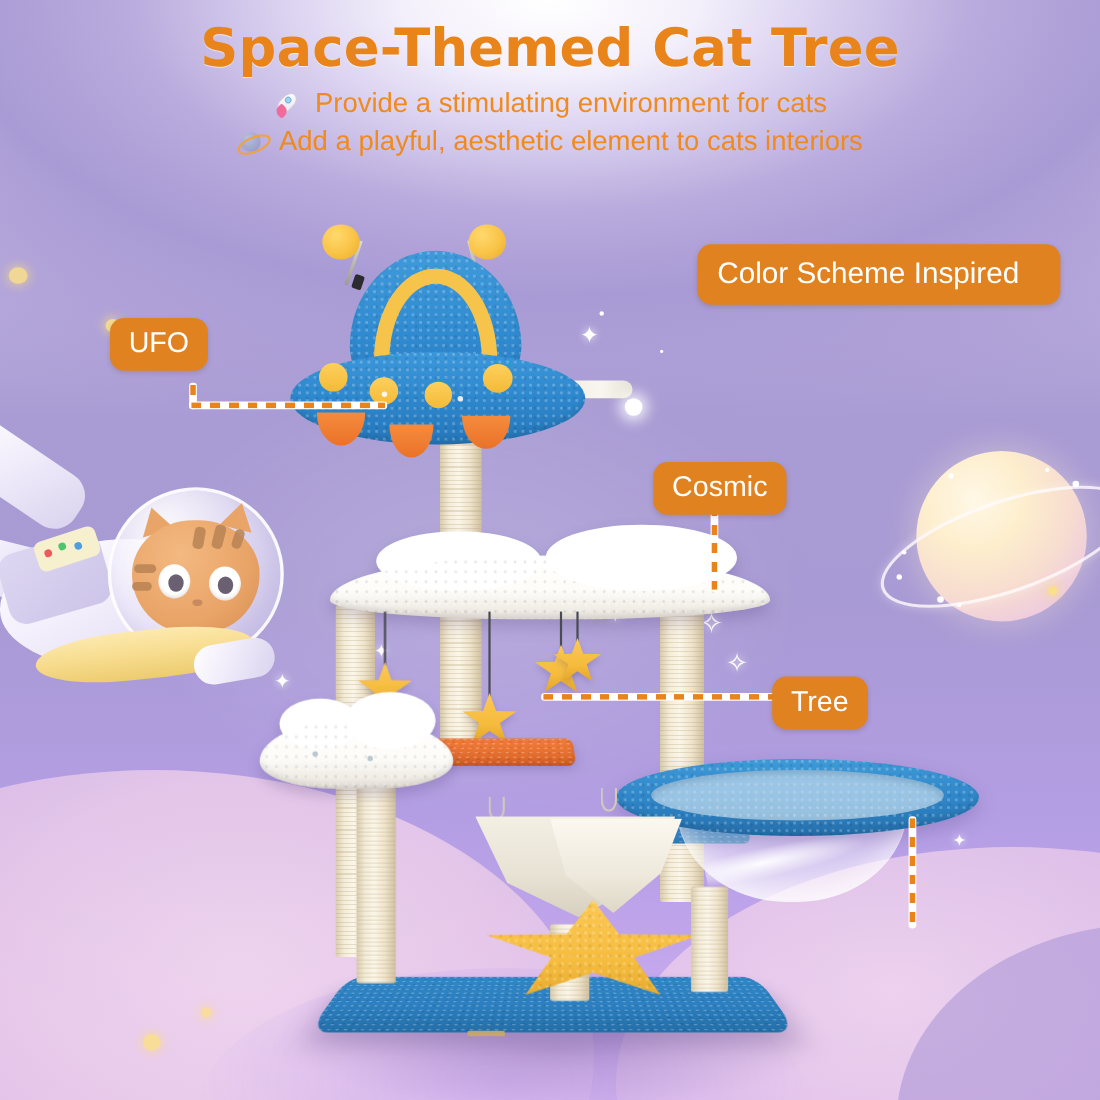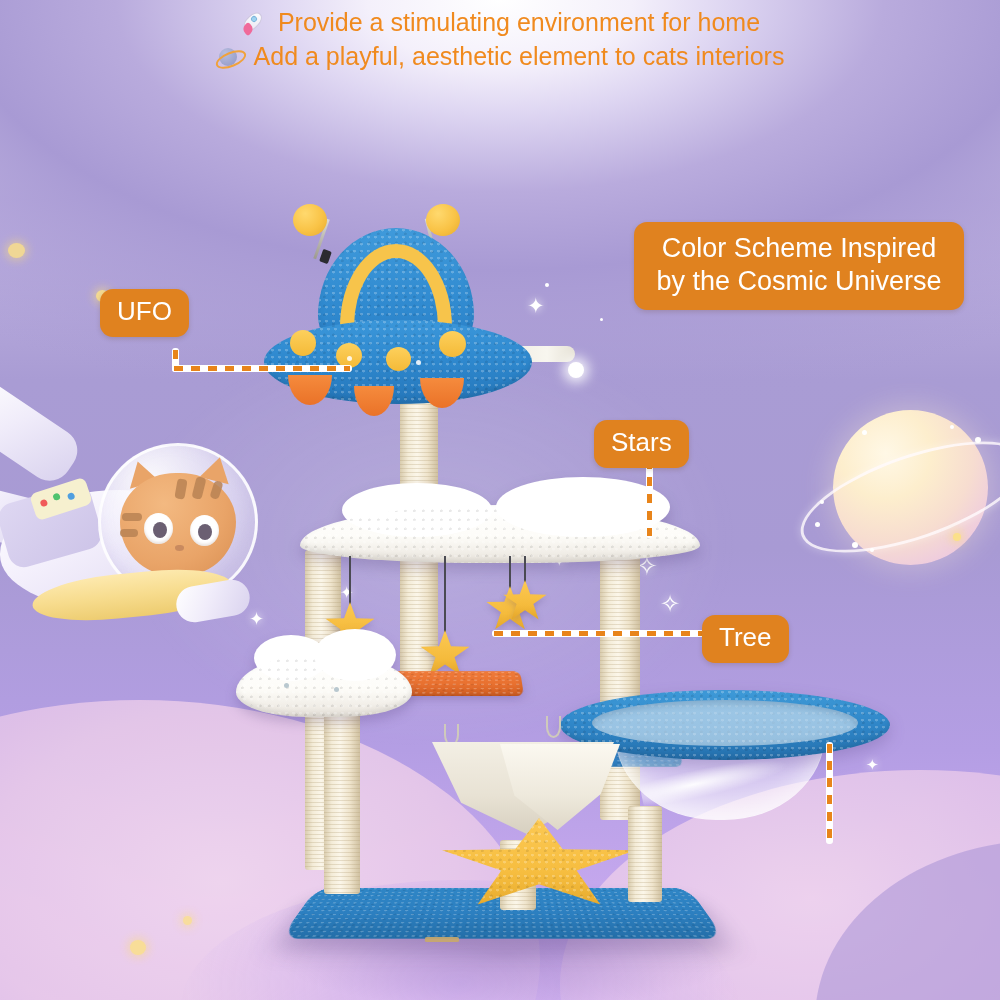--- a/index.html
+++ b/index.html
@@ -114,21 +114,21 @@
     position:absolute;
     background:#e0821f;
     color:#fff;
     border-radius:13px;
     padding:7px 17px 9px;
     font-size:26px;
     line-height:1.22;
     white-space:nowrap;
     box-shadow:0 2px 5px rgba(90,50,10,.18);
   }
-  .callout.multi{ white-space:normal; text-align:center; font-size:27px; padding:10px 18px 12px; }
+  .callout.multi{ white-space:normal; text-align:left; font-size:27px; padding:10px 18px 12px; }
 
   
   .conn{ position:absolute; }
   .conn.h{
     height:7px;
     background:#ffffff;
     border-radius:3px;
   }
   .conn.h:before{
     content:""; position:absolute; inset:1px 2px;
@@ -424,26 +424,27 @@
   <div class="sparkle" style="left:527px;top:295px;font-size:21px;">✦</div>
   <div class="sparkle" style="left:636px;top:553px;font-size:26px;">✧</div>
   <div class="sparkle" style="left:553px;top:553px;font-size:15px;">✦</div>
   <div class="sparkle" style="left:340px;top:585px;font-size:16px;">✦</div>
   <div class="sparkle" style="left:660px;top:592px;font-size:24px;">✧</div>
   <div class="sparkle" style="left:249px;top:610px;font-size:18px;">✦</div>
   <div class="sparkle" style="left:739px;top:741px;font-size:20px;">✦</div>
   <div class="sparkle" style="left:866px;top:757px;font-size:15px;">✦</div>
 
   <div class="header">
+    <div class="title">Space-Themed Cat Tree</div>
     <div class="bullets">
       <div class="bullet">
         <span class="emo ico-rocket">
             <i></i>
           </span>
-        <span class="txt">Provide a stimulating environment for home</span>
+        <span class="txt">Provide a stimulating environment for cats</span>
       </div>
       <div class="bullet">
         <span class="emo ico-planet"></span>
         <span class="txt">Add a playful, aesthetic element to cats interiors</span>
       </div>
     </div>
   </div>
 
   <div class="astro">
     <div class="astro-arm" style="left:-30px;top:8px;width:132px;height:54px;transform:rotate(34deg);"></div>
@@ -577,24 +578,23 @@
     </div>
     <div class="dot dot-w" style="left:568px;top:362px;width:16px;height:16px;box-shadow:0 0 12px 5px rgba(255,255,255,.8);"></div>
   </div>
 
   <div class="conn v" style="left:172px;top:348px;height:24px;"></div>
   <div class="conn h" style="left:172px;top:365px;width:180px;"></div>
   <div class="callout" style="left:100px;top:289px;">UFO</div>
 
   <div class="callout multi" style="left:634px;top:222px;width:330px;">
     <div>Color Scheme Inspired</div>
-    <div>by the Cosmic Universe</div>
   </div>
 
   <div class="conn v" style="left:646px;top:458px;height:80px;"></div>
-  <div class="callout" style="left:594px;top:420px;">Stars</div>
+  <div class="callout" style="left:594px;top:420px;">Cosmic</div>
 
   <div class="conn h" style="left:492px;top:630px;width:222px;"></div>
   <div class="callout" style="left:702px;top:615px;">Tree</div>
 
   <div class="conn v" style="left:826px;top:742px;height:102px;"></div>
 
 </div>
 
 </body></html>

